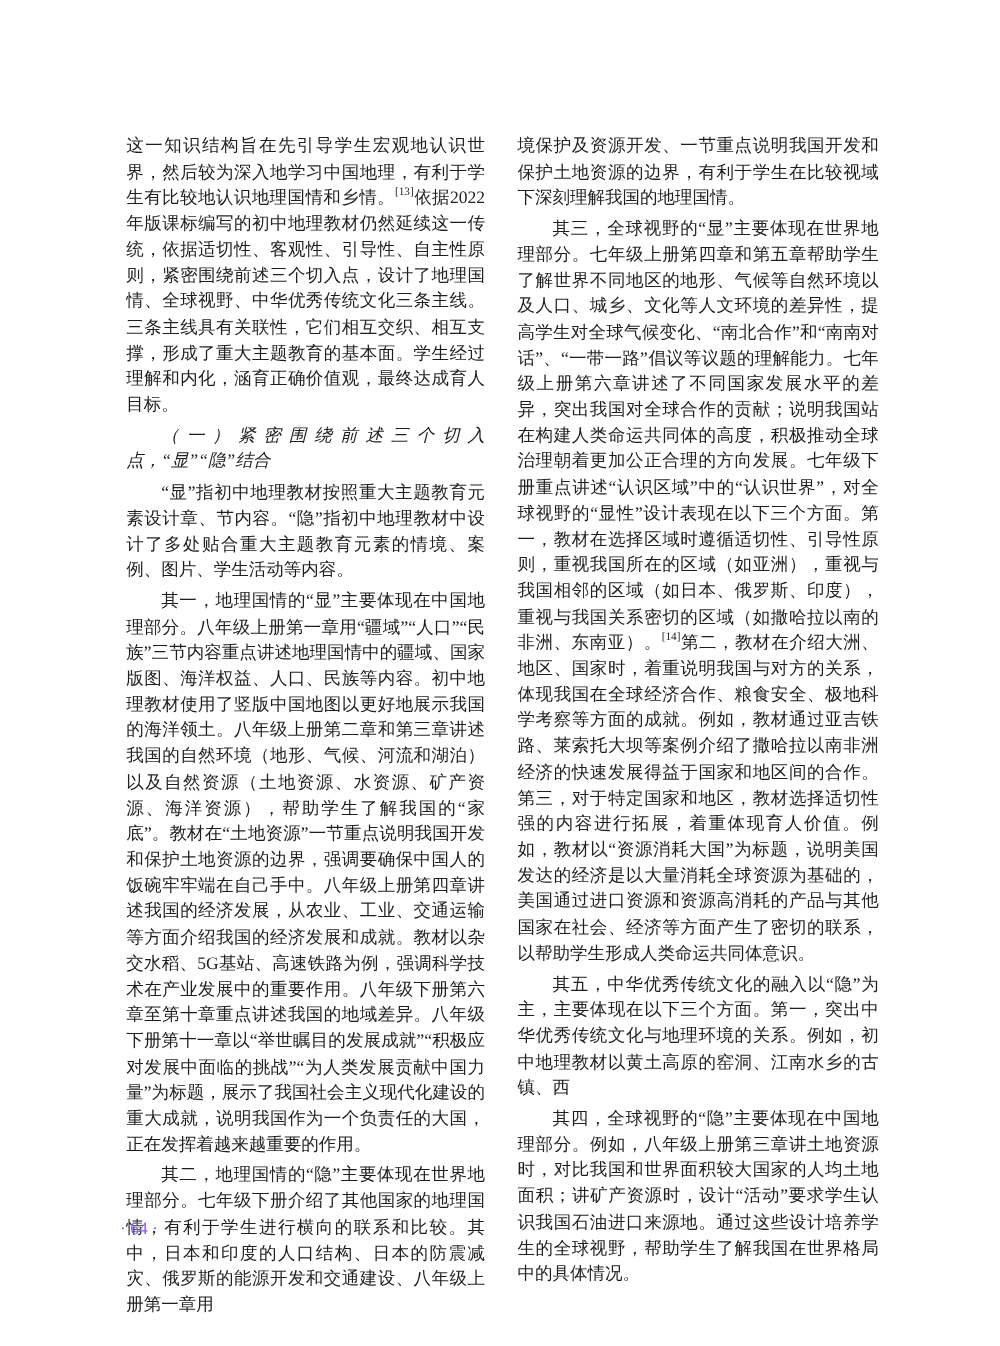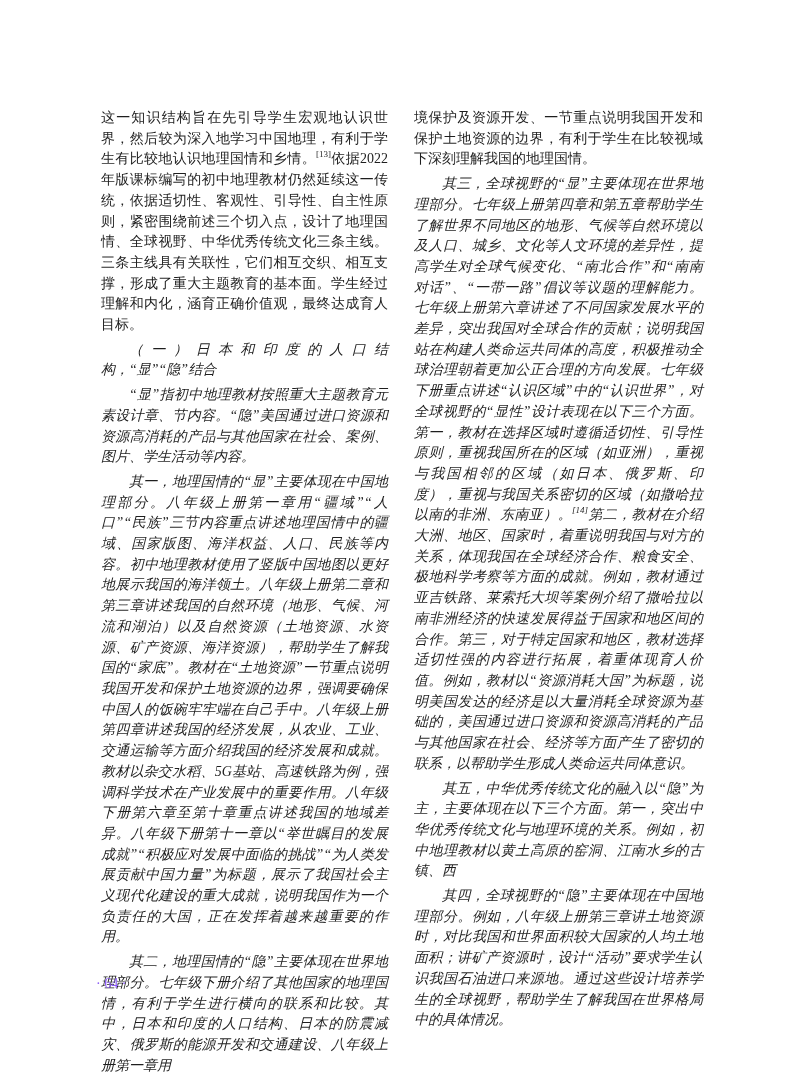--- a/index.html
+++ b/index.html
@@ -28,21 +28,21 @@
     font-size: 14px;
     line-height: 20.7px;
     letter-spacing: 0;
   }
   .col-left  { left: 97px;  width: 295px; }
   .col-right { left: 410px; width: 297px; }
   p.para {
     margin: 4px;
     padding: 0;
   }
-  p.indent { text-indent: 2em; font-style: italic; }
+  p.indent { text-indent: 2em; }
   p.heading-kai {
     font-style: italic;
   }
   sup.fnref {
     font-size: 9px;
     line-height: 0;
     vertical-align: super;
     letter-spacing: 0;
   }
   .page-number {
@@ -53,22 +53,22 @@
     line-height: 20px;
     color: #8b5cf6;
   }
 </style>
 </head>
 <body>
 
 <div class="page">
   <div class="column col-left">
       <p class="para body">这一知识结构旨在先引导学生宏观地认识世界，然后较为深入地学习中国地理，有利于学生有比较地认识地理国情和乡情。<sup class="fnref">[13]</sup>依据2022年版课标编写的初中地理教材仍然延续这一传统，依据适切性、客观性、引导性、自主性原则，紧密围绕前述三个切入点，设计了地理国情、全球视野、中华优秀传统文化三条主线。三条主线具有关联性，它们相互交织、相互支撑，形成了重大主题教育的基本面。学生经过理解和内化，涵育正确价值观，最终达成育人目标。</p>
-      <p class="para heading-kai indent">（一）日本和印度的人口结构，“显”“隐”结合</p>
-      <p class="para body indent">“显”指初中地理教材按照重大主题教育元素设计章、节内容。“隐”美国通过进口资源和资源高消耗的产品与其他国家在社会、案例、图片、学生活动等内容。</p>
+      <p class="para heading-kai indent">（一）紧密围绕前述三个切入点，“显”“隐”结合</p>
+      <p class="para body indent">“显”指初中地理教材按照重大主题教育元素设计章、节内容。“隐”指初中地理教材中设计了多处贴合重大主题教育元素的情境、案例、图片、学生活动等内容。</p>
       <p class="para body indent">其一，地理国情的“显”主要体现在中国地理部分。八年级上册第一章用“疆域”“人口”“民族”三节内容重点讲述地理国情中的疆域、国家版图、海洋权益、人口、民族等内容。初中地理教材使用了竖版中国地图以更好地展示我国的海洋领土。八年级上册第二章和第三章讲述我国的自然环境（地形、气候、河流和湖泊）以及自然资源（土地资源、水资源、矿产资源、海洋资源），帮助学生了解我国的“家底”。教材在“土地资源”一节重点说明我国开发和保护土地资源的边界，强调要确保中国人的饭碗牢牢端在自己手中。八年级上册第四章讲述我国的经济发展，从农业、工业、交通运输等方面介绍我国的经济发展和成就。教材以杂交水稻、5G基站、高速铁路为例，强调科学技术在产业发展中的重要作用。八年级下册第六章至第十章重点讲述我国的地域差异。八年级下册第十一章以“举世瞩目的发展成就”“积极应对发展中面临的挑战”“为人类发展贡献中国力量”为标题，展示了我国社会主义现代化建设的重大成就，说明我国作为一个负责任的大国，正在发挥着越来越重要的作用。</p>
       <p class="para body indent">其二，地理国情的“隐”主要体现在世界地理部分。七年级下册介绍了其他国家的地理国情，有利于学生进行横向的联系和比较。其中，日本和印度的人口结构、日本的防震减灾、俄罗斯的能源开发和交通建设、八年级上册第一章用</p>
     </div>
   <div class="column col-right">
       <p class="para body">境保护及资源开发、一节重点说明我国开发和保护土地资源的边界，有利于学生在比较视域下深刻理解我国的地理国情。</p>
       <p class="para body indent">其三，全球视野的“显”主要体现在世界地理部分。七年级上册第四章和第五章帮助学生了解世界不同地区的地形、气候等自然环境以及人口、城乡、文化等人文环境的差异性，提高学生对全球气候变化、“南北合作”和“南南对话”、“一带一路”倡议等议题的理解能力。七年级上册第六章讲述了不同国家发展水平的差异，突出我国对全球合作的贡献；说明我国站在构建人类命运共同体的高度，积极推动全球治理朝着更加公正合理的方向发展。七年级下册重点讲述“认识区域”中的“认识世界”，对全球视野的“显性”设计表现在以下三个方面。第一，教材在选择区域时遵循适切性、引导性原则，重视我国所在的区域（如亚洲），重视与我国相邻的区域（如日本、俄罗斯、印度），重视与我国关系密切的区域（如撒哈拉以南的非洲、东南亚）。<sup class="fnref">[14]</sup>第二，教材在介绍大洲、地区、国家时，着重说明我国与对方的关系，体现我国在全球经济合作、粮食安全、极地科学考察等方面的成就。例如，教材通过亚吉铁路、莱索托大坝等案例介绍了撒哈拉以南非洲经济的快速发展得益于国家和地区间的合作。第三，对于特定国家和地区，教材选择适切性强的内容进行拓展，着重体现育人价值。例如，教材以“资源消耗大国”为标题，说明美国发达的经济是以大量消耗全球资源为基础的，美国通过进口资源和资源高消耗的产品与其他国家在社会、经济等方面产生了密切的联系，以帮助学生形成人类命运共同体意识。</p>
       <p class="para body indent">其五，中华优秀传统文化的融入以“隐”为主，主要体现在以下三个方面。第一，突出中华优秀传统文化与地理环境的关系。例如，初中地理教材以黄土高原的窑洞、江南水乡的古镇、西</p>
       <p class="para body indent">其四，全球视野的“隐”主要体现在中国地理部分。例如，八年级上册第三章讲土地资源时，对比我国和世界面积较大国家的人均土地面积；讲矿产资源时，设计“活动”要求学生认识我国石油进口来源地。通过这些设计培养学生的全球视野，帮助学生了解我国在世界格局中的具体情况。</p>
     </div>
   <div class="page-number">· 64 ·</div>

